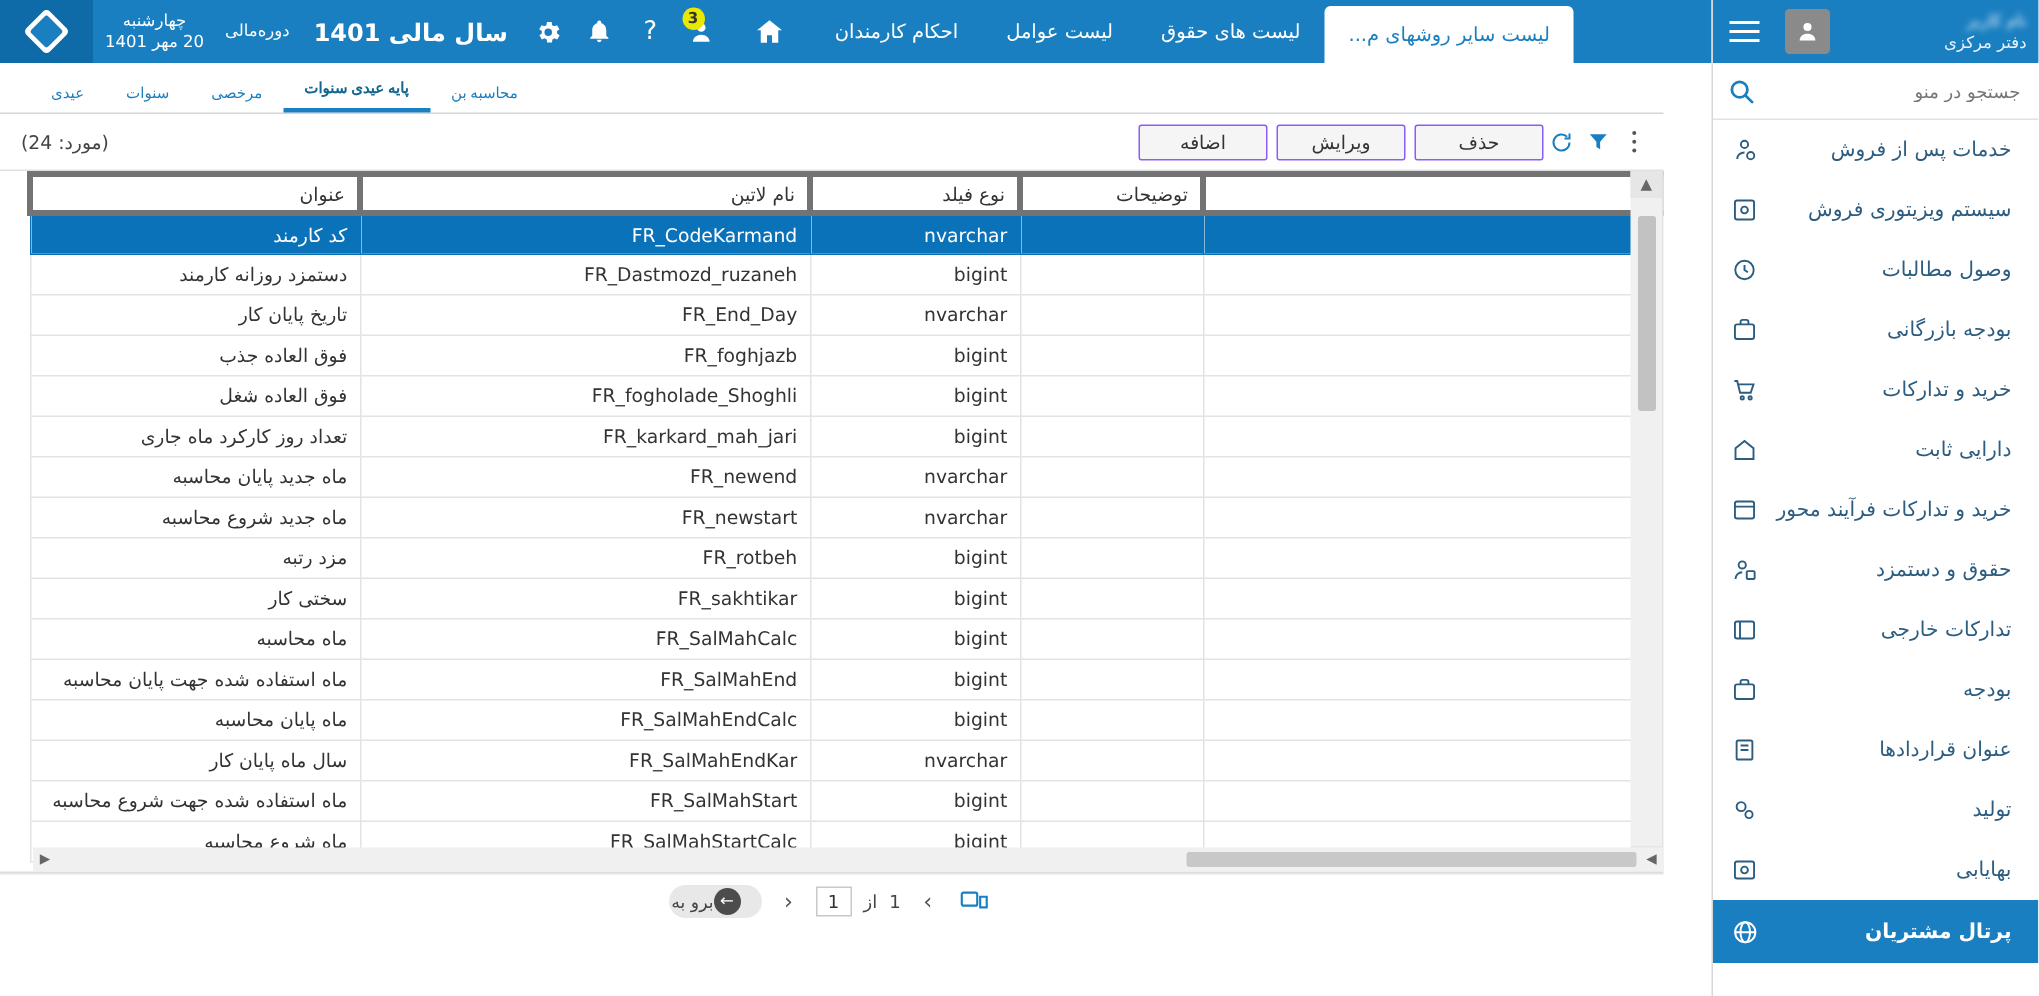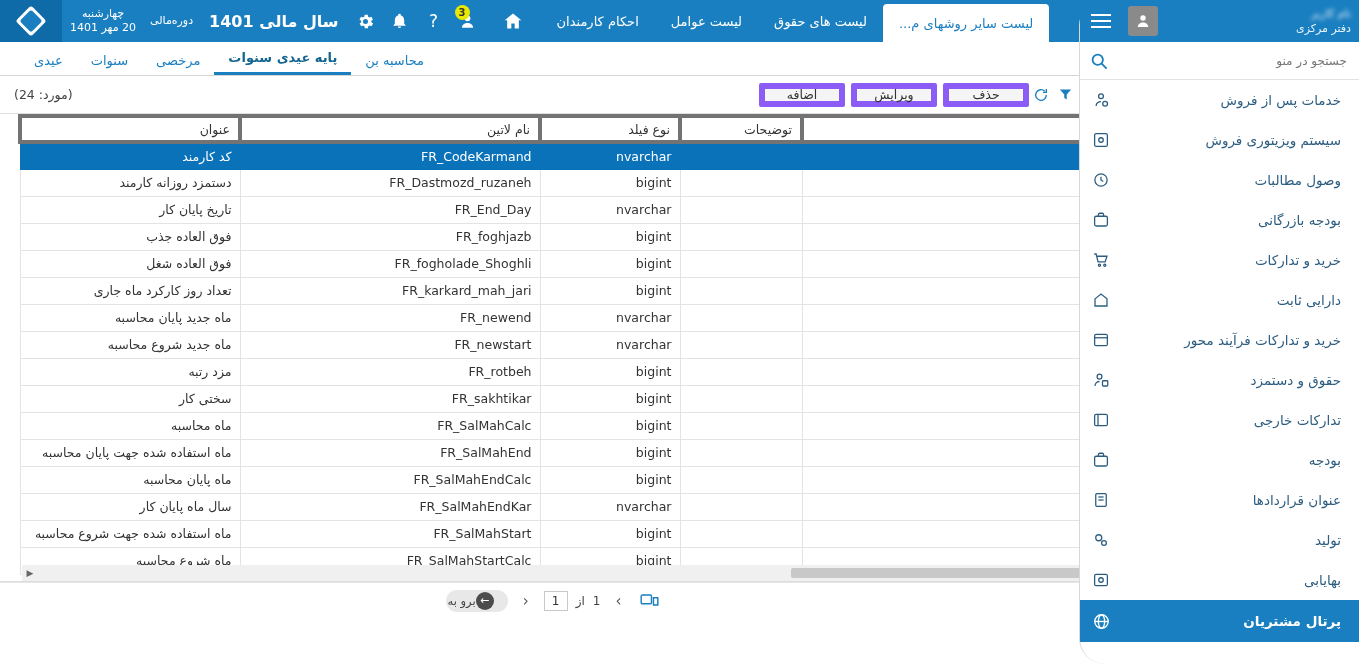--- a/index.html
+++ b/index.html
@@ -67,24 +67,23 @@
   }
   .ttab.home { font-size: 18px; padding: 0 18px; }
   .ttab.active {
     background: #ffffff; color: #1a7fc1;
     border-top-left-radius: 4px; border-top-right-radius: 4px;
     margin-top: 4px;
   }
 
   
   .sidebar {
-    position: absolute; top: 0; right: 0; width: 280px; height: 664px;
+    position: absolute; top: 0; right: 0; width: 218px; height: 664px;
     background: #ffffff; border-left: 1px solid #d8d8d8;
     z-index: 5;
-    border-radius: 26px;
   }
   .sb-head {
     height: 42px; background: #1a7fc1; display: flex;
     flex-direction: row-reverse; align-items: center; color: #fff;
   }
   .hamburger {
     width: 42px; height: 42px; display: flex; flex-direction: column;
     align-items: center; justify-content: center; gap: 4px; cursor: pointer;
   }
   .hamburger span { display: block; width: 20px; height: 2px; background: #fff; }
@@ -132,38 +131,38 @@
     position: absolute; top: 42px; right: 250px; left: 0;
     width: 1109px; height: 622px; background: #fff;
   }
   .subtabs {
     height: 34px; display: flex; flex-direction: row-reverse;
     align-items: flex-end; justify-content: flex-start;
     border-bottom: 1px solid #d5d5d5; padding-left: 20px;
     flex-direction: row; justify-content: flex-end;
   }
   .stab {
-    padding: 6px 14px 7px; font-size: 13px; color: #1a7fc1;
-    cursor: pointer; white-space: nowrap;
+    padding: 6px 14px 7px; font-size: 10px; color: #1a7fc1;
+    cursor: pointer; white-space: nowrap; font-family: Liberation Serif, serif;
   }
   .stab.active {
     color: #14658f; font-weight: bold;
     border-bottom: 3px solid #1a7fc1;
   }
 
   
   .toolbar {
     height: 38px; display: flex; flex-direction: row-reverse;
     align-items: center; padding: 0 8px; border-bottom: 1px solid #e0e0e0;
   }
   .count-label { font-size: 12.5px; color: #444; padding: 0 6px; }
   .tb-spacer { flex: 1; }
   .btn {
     height: 24px; min-width: 86px; background: #f5f5f5;
-    border: 6px solid #8b5cf6; border-radius: 2px;
+    border: 1px solid #8b5cf6; border-radius: 2px;
     font-size: 12.5px; color: #333; cursor: pointer;
     display: flex; align-items: center; justify-content: center;
     margin-left: 6px; font-family: inherit;
   }
   .icon-btn {
     width: 24px; height: 24px; display: flex; align-items: center;
     justify-content: center; color: #555; cursor: pointer; font-size: 14px;
   }
 
   

